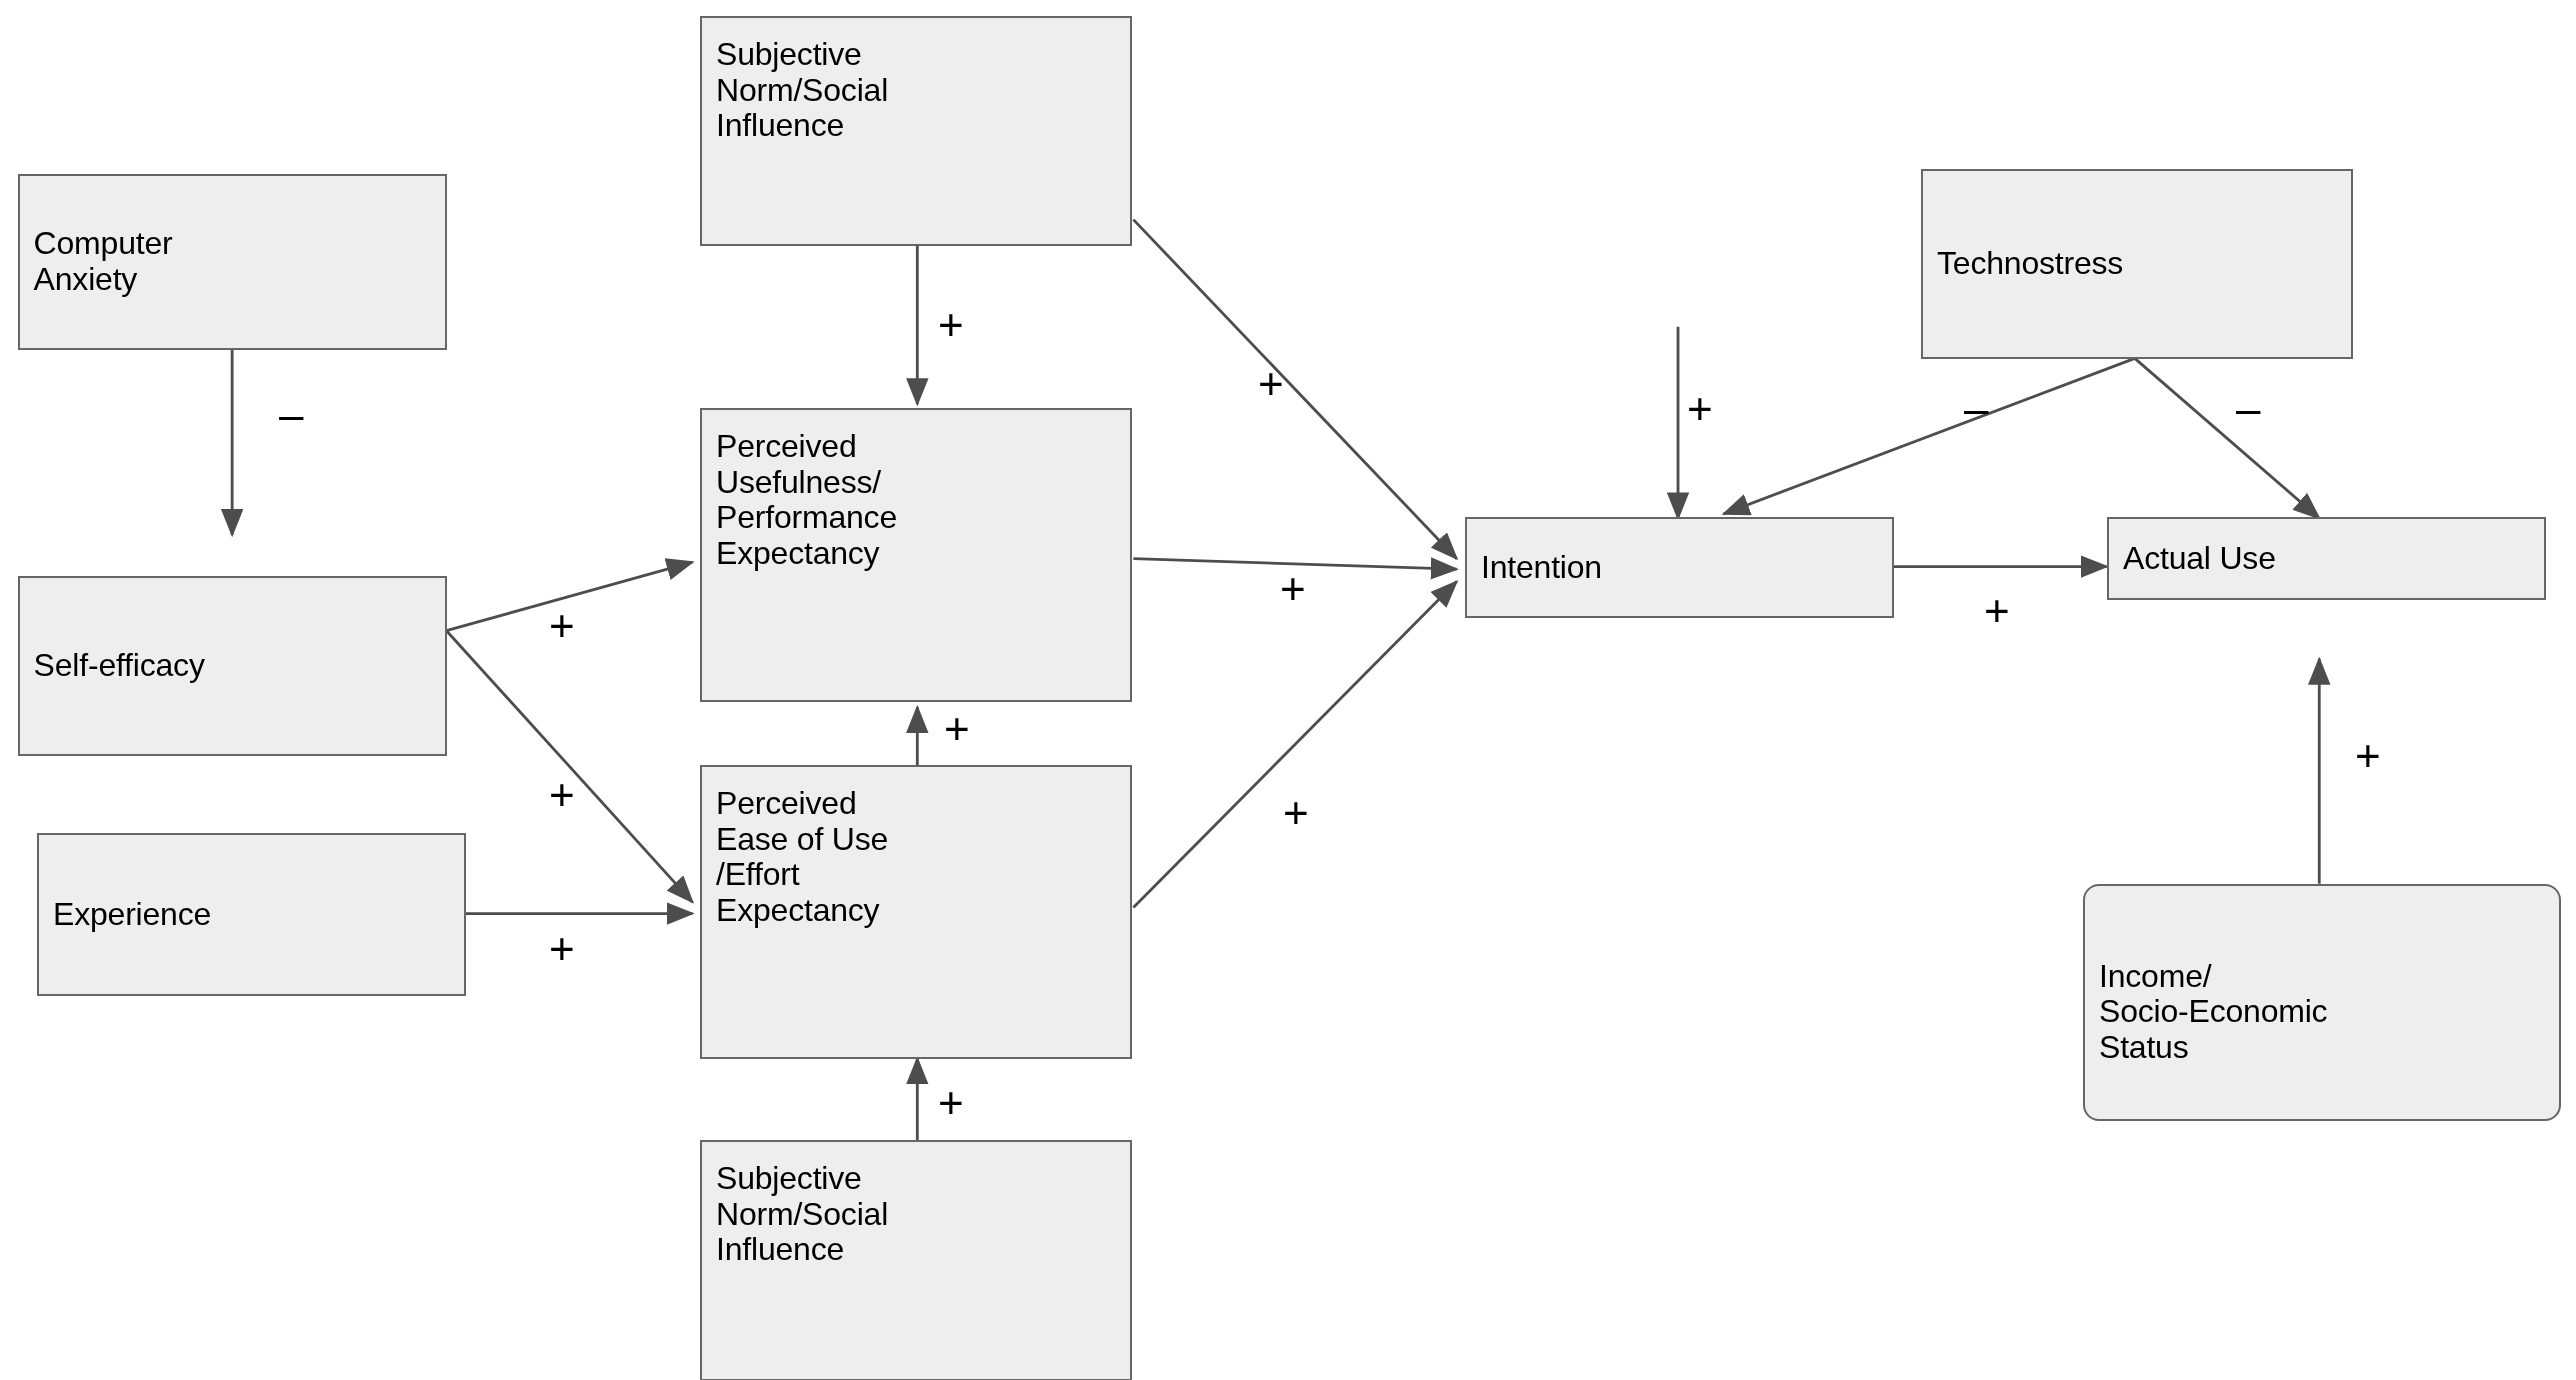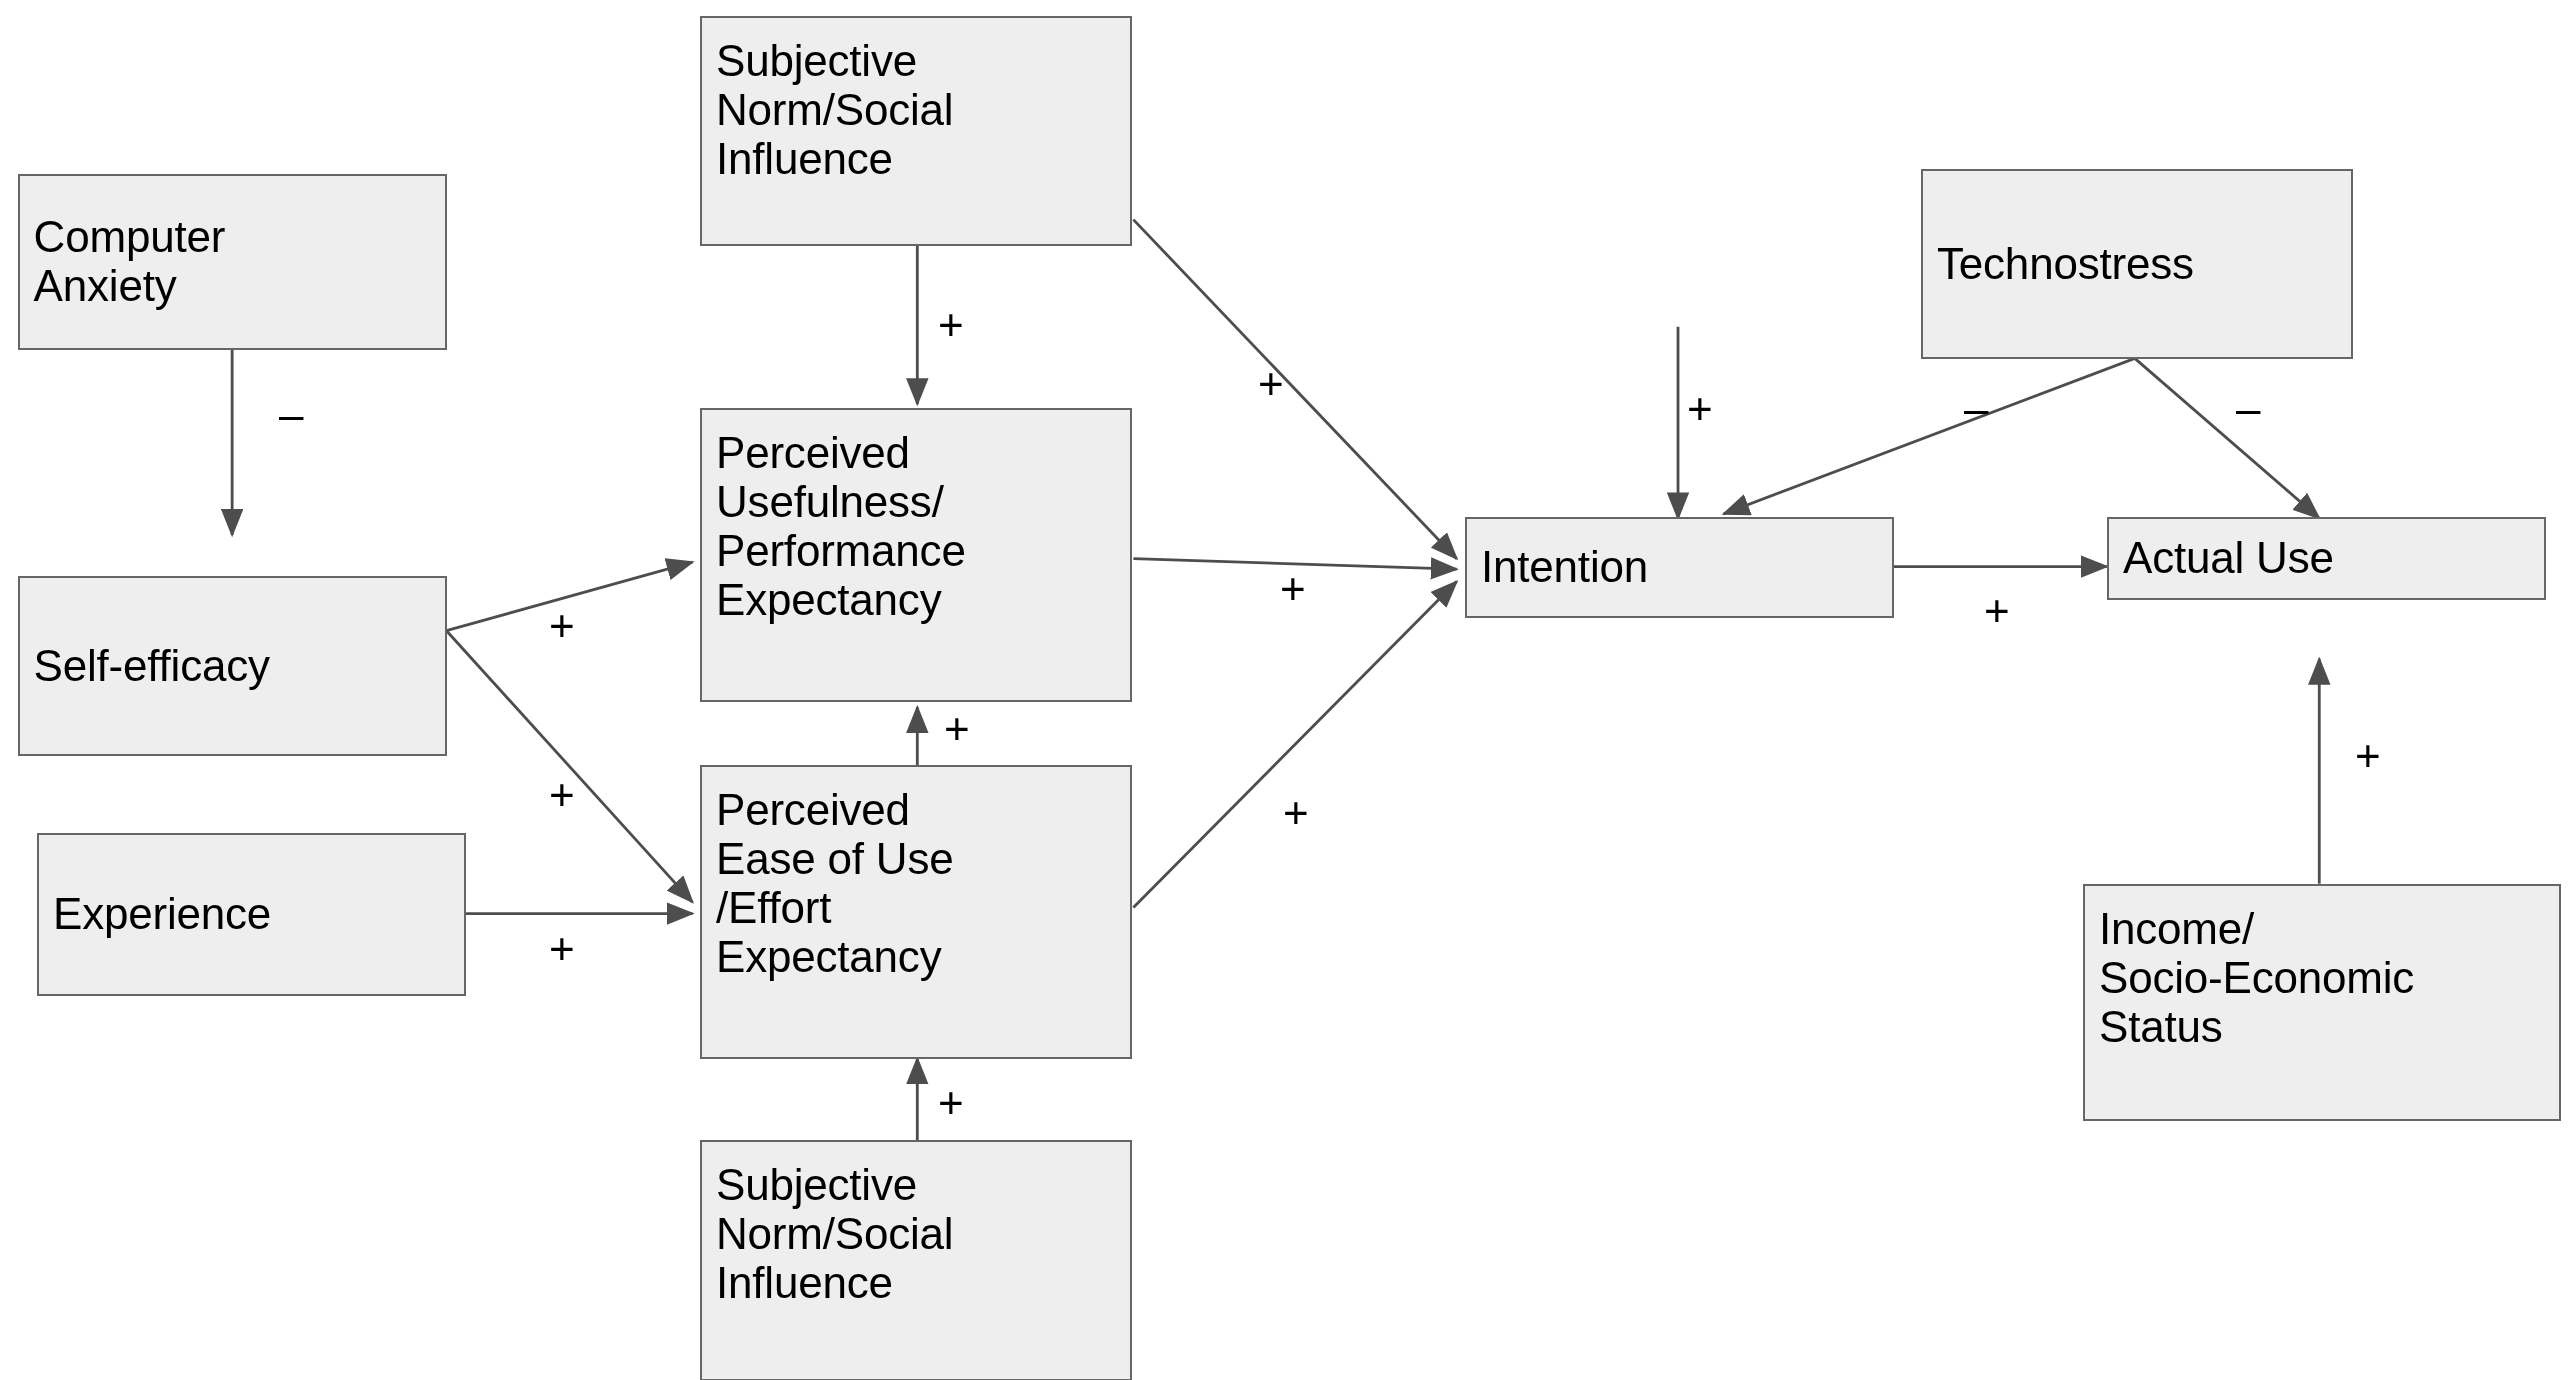--- a/index.html
+++ b/index.html
@@ -33,21 +33,21 @@
     box-sizing: border-box;
     background: #eeeeee;
     border: 2.6px solid #666666;
     display: flex;
     align-items: center;
     z-index: 5;
   }
   .node .node-label {
     display: block;
     padding: 0 14px;
-    font-size: 44px;
+    font-size: 32px;
     line-height: 1.11;
     color: #000000;
     white-space: pre-line;
     letter-spacing: -0.2px;
   }
   .sign {
     position: absolute;
     font-size: 44px;
     line-height: 1;
     color: #000000;
@@ -144,21 +144,21 @@
   </div>
 
   <div class="node" style="left:1465px; top:517px; width:429px; height:101px;">
     <span class="node-label">Intention</span>
   </div>
 
   <div class="node" style="left:2107px; top:517px; width:439px; height:83px;">
     <span class="node-label">Actual Use</span>
   </div>
 
-  <div class="node" style="left:2083px; top:884px; width:478px; height:237px; align-items:flex-start;">
+  <div class="node" style="left:2083px; top:884px; width:478px; height:237px; align-items:center;border-radius:16px;">
     <span class="node-label" style="padding-top:19.3px;">Income/
 Socio-Economic
 Status</span>
   </div>
 
   <span class="sign" style="left:279px; top:393px;">–</span>
 
   <span class="sign" style="left:549px; top:604px;">+</span>
 
   <span class="sign" style="left:549px; top:773px;">+</span>

